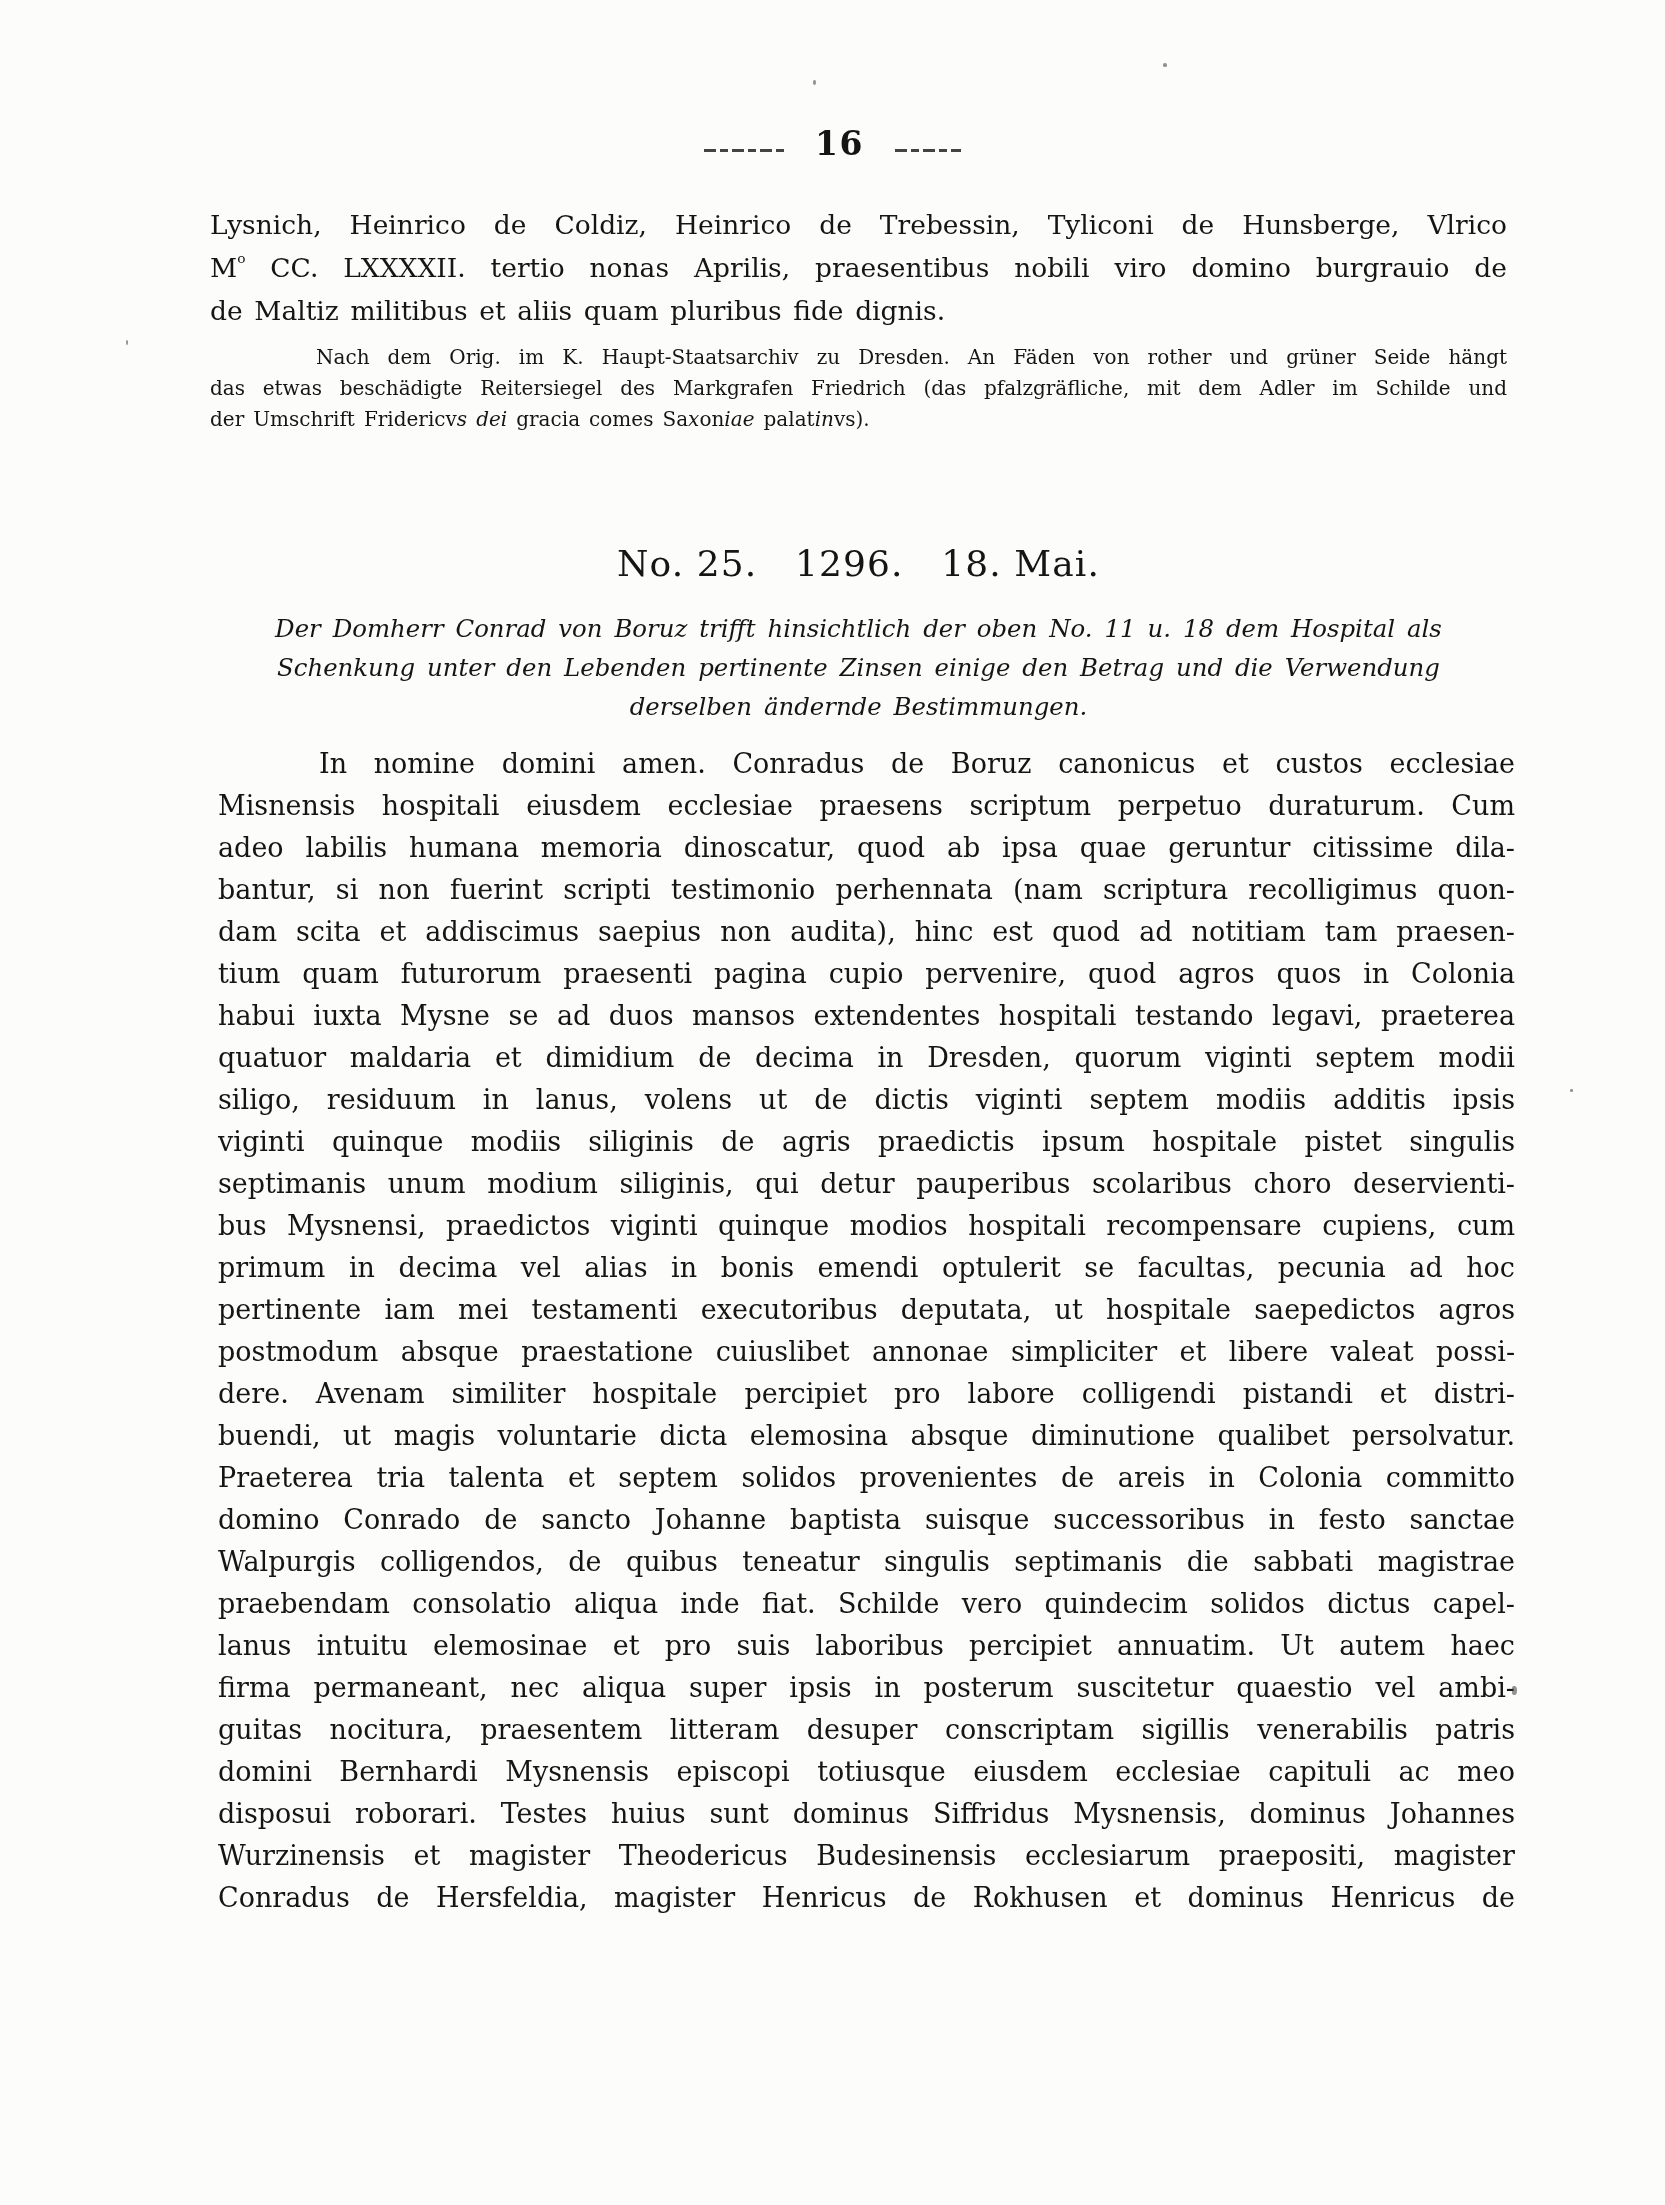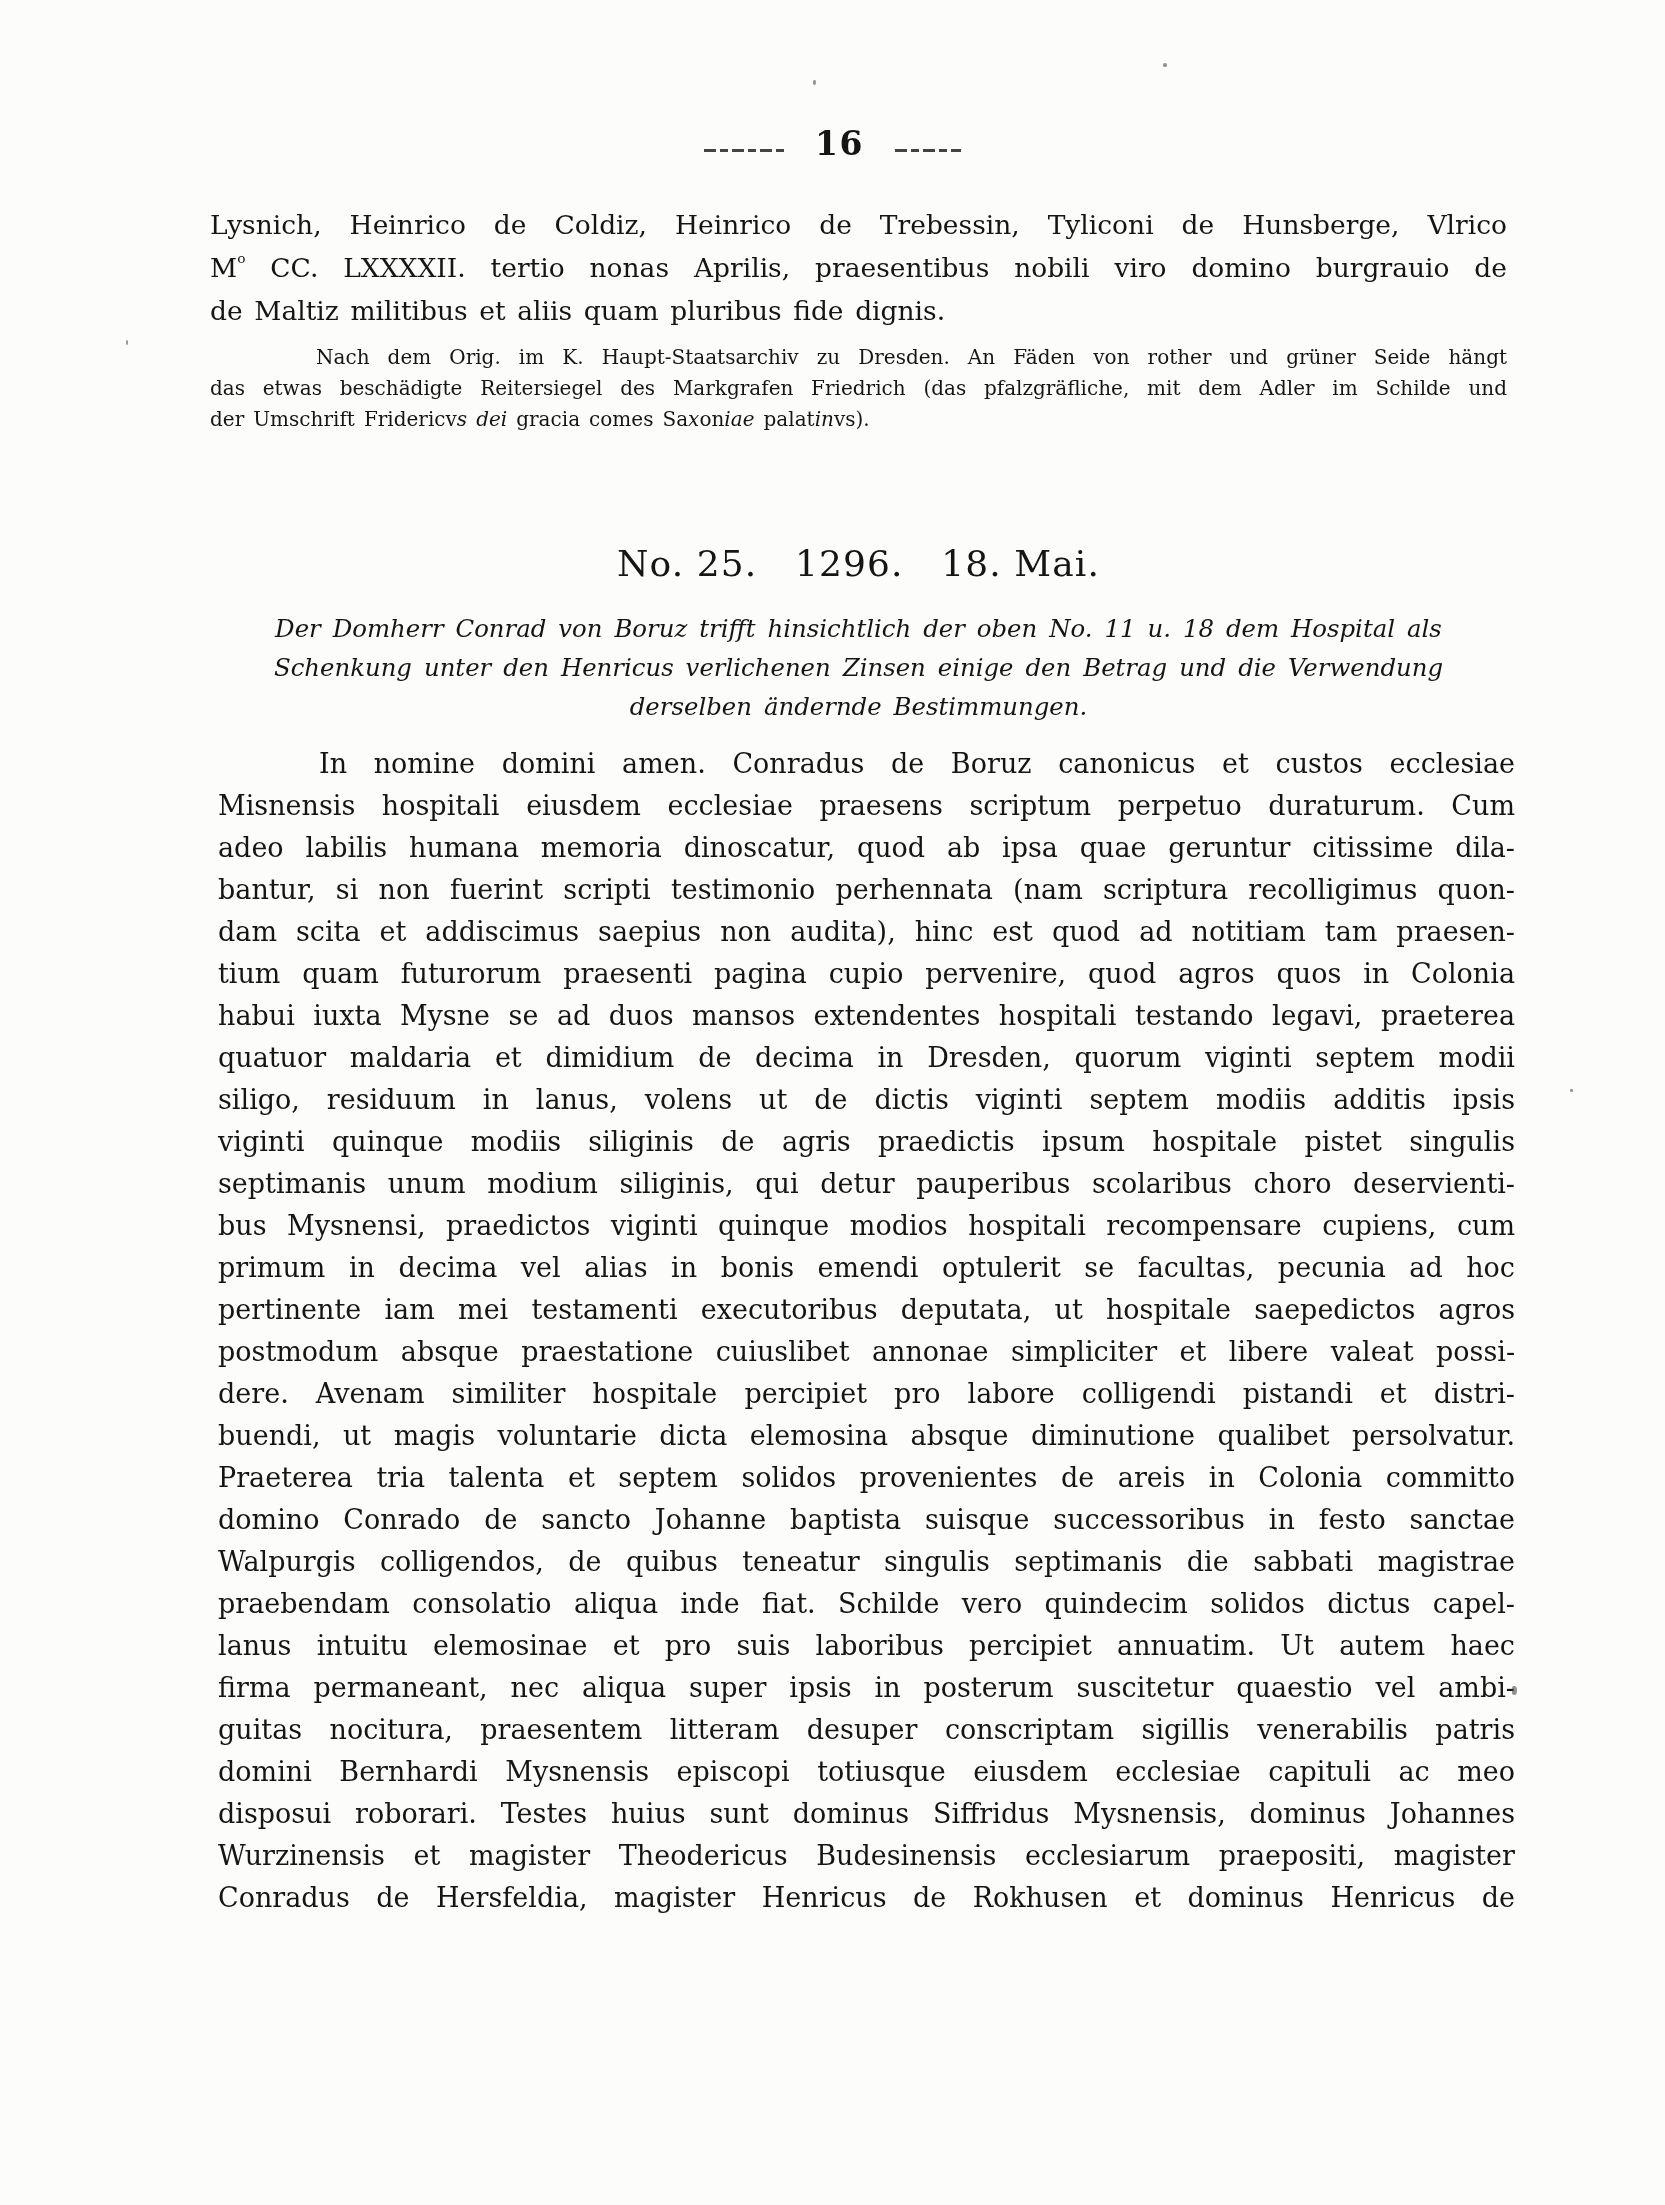--- a/index.html
+++ b/index.html
@@ -140,21 +140,21 @@
   <div class="col note">
     <div class="jline first">Nach dem Orig. im K. Haupt-Staatsarchiv zu Dresden. An Fäden von rother und grüner Seide hängt</div>
     <div class="jline">das etwas beschädigte Reitersiegel des Markgrafen Friedrich (das pfalzgräfliche, mit dem Adler im Schilde und</div>
     <div class="lline"><span>der Umschrift Fridericv</span><i>s</i><span> </span><i>dei</i><span> gracia comes Sa</span><i>x</i><span>on</span><i>iae</i><span> palat</span><i>in</i><span>vs).</span></div>
   </div>
 
   <div class="col entry-heading">No. 25.   1296.   18. Mai.</div>
 
   <div class="summary" style="position:absolute;">
     <div>Der Domherr Conrad von Boruz trifft hinsichtlich der oben No. 11 u. 18 dem Hospital als</div>
-    <div>Schenkung unter den Henricus verlichenen Zinsen einige den Betrag und die Verwendung</div>
+    <div>Schenkung unter den Lebenden pertinente Zinsen einige den Betrag und die Verwendung</div>
     <div>derselben ändernde Bestimmungen.</div>
   </div>
 
   <div class="col charter-body">
     <div class="jline first">In nomine domini amen. Conradus de Boruz canonicus et custos ecclesiae</div>
     <div class="jline">Misnensis hospitali eiusdem ecclesiae praesens scriptum perpetuo duraturum. Cum</div>
     <div class="jline">adeo labilis humana memoria dinoscatur, quod ab ipsa quae geruntur citissime dila-</div>
     <div class="jline">bantur, si non fuerint scripti testimonio perhennata (nam scriptura recolligimus quon-</div>
     <div class="jline">dam scita et addiscimus saepius non audita), hinc est quod ad notitiam tam praesen-</div>
     <div class="jline">tium quam futurorum praesenti pagina cupio pervenire, quod agros quos in Colonia</div>

